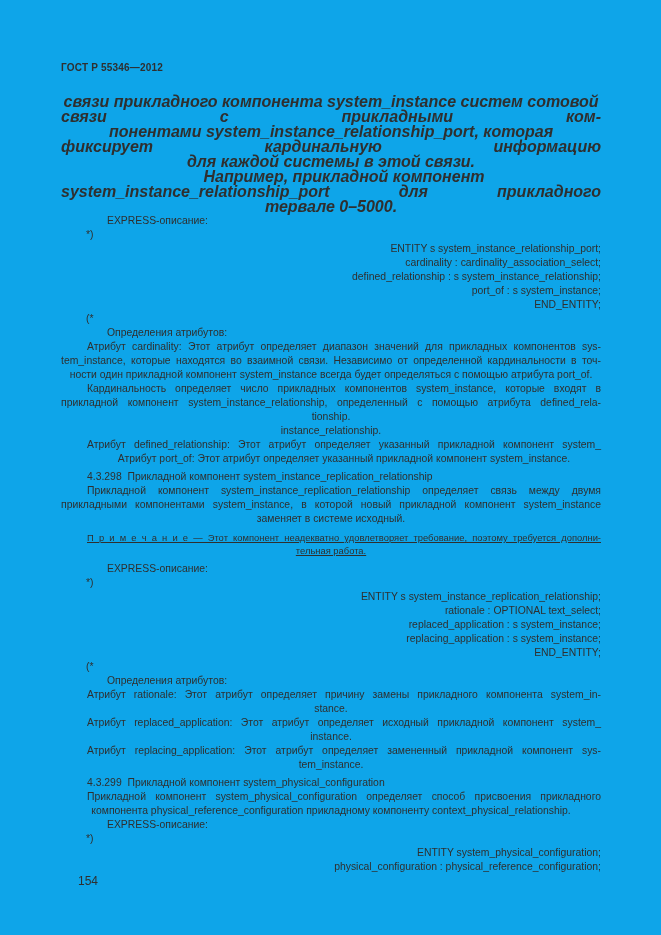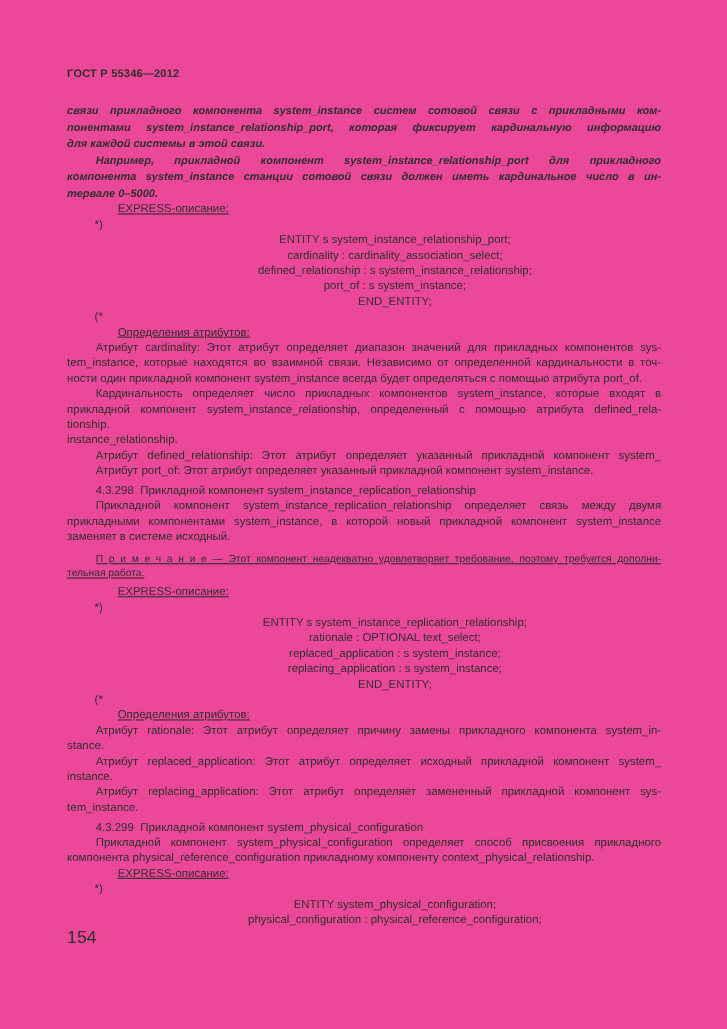--- a/index.html
+++ b/index.html
@@ -12,90 +12,89 @@
     height: 935px;
     font-family: "Liberation Sans", sans-serif;
     color: #2f2f2f;
     -webkit-font-smoothing: antialiased;
   }
   .page {
     box-sizing: border-box;
     width: 661px;
     height: 935px;
     padding: 62px 60px 0 61px;
-    background: #ec4899;
+    background: #0ea5e9;
     overflow: hidden;
   }
   .doc-header {
     font-size: 10px;
     font-weight: bold;
     letter-spacing: 0.2px;
     margin-bottom: 21px;
   }
   .block {
     font-size: 10.4px;
     line-height: 14px;
   }
-  .block .ln { min-height: 14px; }
+  .block .ln { min-height: 14px; text-align: center; }
   
   .jl {
     text-align: justify;
     text-align-last: justify;
   }
   .lastln { text-align: left; }
   .ind { text-indent: 26px; }
 
   .para-bi {
     font-weight: bold;
     font-style: italic;
-    font-size: 10px;
+    font-size: 16px;
     line-height: 15px;
   }
   .para-bi .ln { min-height: 15px; }
 
   .label {
     margin-left: 26px;
-    text-decoration: underline;
     padding-left: 20px;
   }
   .marker { margin-left: 25px; }
   .code .ln {
     margin-left: 56px;
-    text-align: center;
+    text-align: right;
   }
   .heading {
     margin-top: 4px;
     text-indent: 26px;
   }
   .note {
     font-size: 9.4px;
     line-height: 13px;
     margin: 5px 0;
   }
   .note .ln { min-height: 13px; text-decoration: underline; }
   .page-number {
-    font-size: 16px;
+    font-size: 12px;
     margin-top: 0px;
+    margin-left: 17px;
   }
 </style>
 </head>
 <body>
 
 <div class="page">
   <div class="doc-header">ГОСТ Р 55346—2012</div>
 
   <div id="content">
       <div class="block para-bi">
         <div class="ln jl">связи прикладного компонента system_instance систем сотовой связи с прикладными ком-</div>
         <div class="ln jl">понентами system_instance_relationship_port, которая фиксирует кардинальную информацию</div>
         <div class="ln lastln">для каждой системы в этой связи.</div>
       </div>
       <div class="block para-bi">
         <div class="ln jl ind">Например, прикладной компонент system_instance_relationship_port для прикладного</div>
-        <div class="ln jl">компонента system_instance станции сотовой связи должен иметь кардинальное число в ин-</div>
         <div class="ln lastln">тервале 0–5000.</div>
       </div>
       <div class="block label">EXPRESS-описание:</div>
       <div class="block marker">*)</div>
       <div class="block code">
         <div class="ln lastln">ENTITY s system_instance_relationship_port;</div>
         <div class="ln lastln">cardinality : cardinality_association_select;</div>
         <div class="ln lastln">defined_relationship : s system_instance_relationship;</div>
         <div class="ln lastln">port_of : s system_instance;</div>
         <div class="ln lastln">END_ENTITY;</div>

